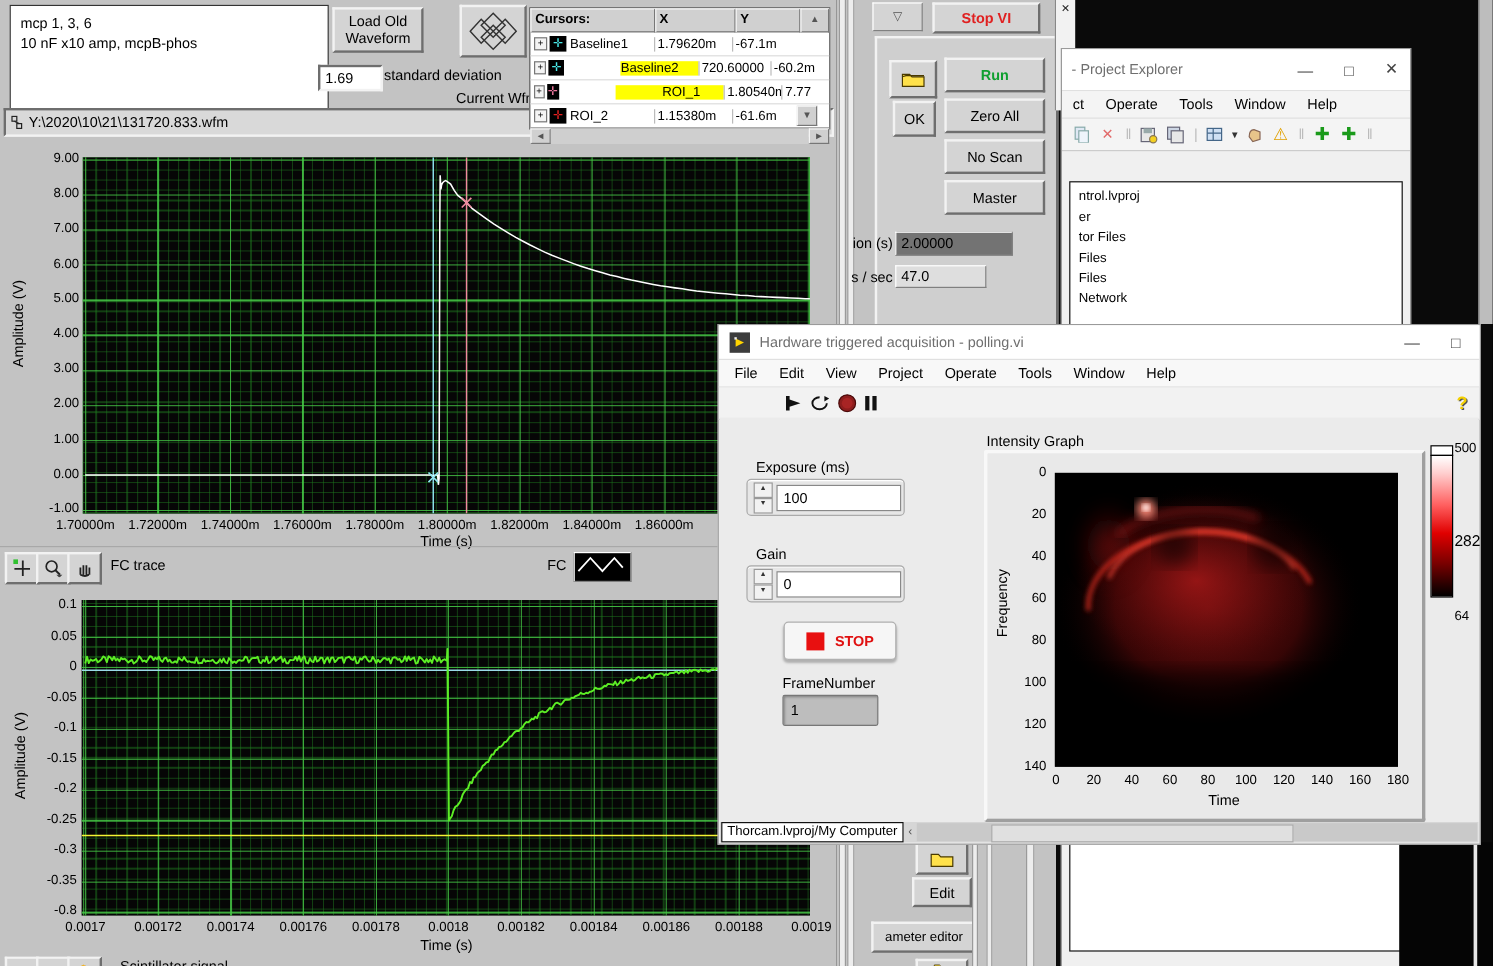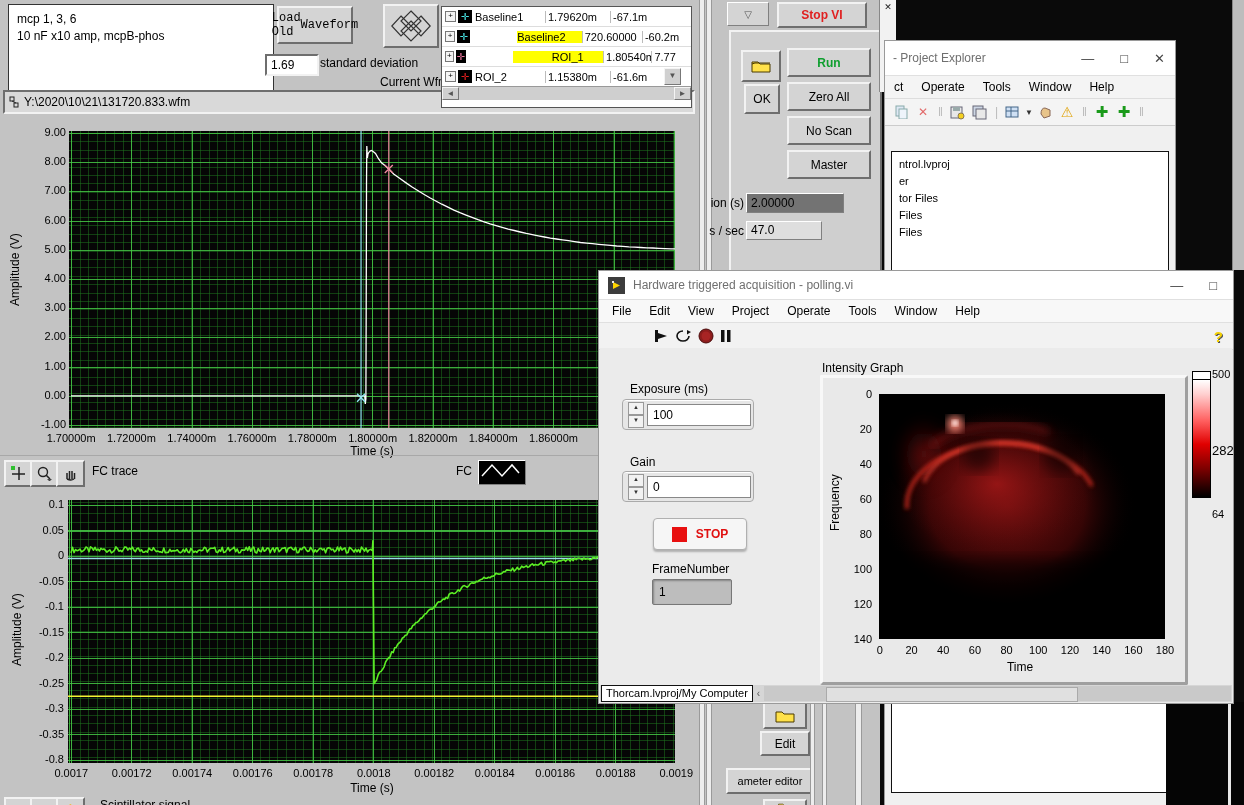--- a/index.html
+++ b/index.html
@@ -187,36 +187,37 @@
       <span class="toolbar-icon" style="color:#1a9a1a;font-weight:bold;font-size:15px;">✚</span>
       <span style="color:#bbb;margin:0 3px;">‖</span>
     </div>
     <div class="abs whitebox" style="left:6px;top:110px;width:276px;height:640px;border:1px solid #111;overflow:hidden;">
       <div class="treelist" style="padding:4px 0 0 7px;">
         <div>ntrol.lvproj</div>
         <div>er</div>
         <div>tor Files</div>
         <div>Files</div>
         <div>Files</div>
+        <div>Network</div>
       </div>
     </div>
   </div>
 
   <div class="abs" style="left:1166px;top:702px;width:78px;height:103px;background:#050505;"></div>
   <div class="abs" style="left:1228px;top:702px;width:3px;height:103px;background:#e8e8e8;"></div>
   <div class="abs" style="left:1232px;top:0;width:12px;height:270px;background:#bdbdbd;border-left:1px solid #888;"></div>
 
   <div class="abs win-main" style="left:0;top:0;width:697px;height:805px;">
 
     <div class="abs whitebox" style="left:8px;top:4px;width:248px;height:80px;padding:6px 8px;line-height:17px;">
       <div>mcp 1, 3, 6</div>
       <div>10 nF x10 amp, mcpB-phos</div>
     </div>
 
-    <div class="abs btn raised" style="left:277px;top:6px;width:72px;height:34px;line-height:14px;font-family:Liberation Mono, monospace;">
+    <div class="abs btn raised" style="left:277px;top:6px;width:72px;height:34px;flex-direction:column;line-height:14px;">
       <span>Load Old</span>
       <span>Waveform</span>
     </div>
 
     <div class="abs btn raised" style="left:383px;top:4px;width:52px;height:40px;">
       <svg width="40" height="34" viewBox="0 0 40 34">
         <g fill="none" stroke="#333" stroke-width="1.2">
           <path d="M20 2 L30 12 L20 22 L10 12 Z"></path>
           <path d="M20 12 L30 22 L20 32 L10 22 Z"></path>
           <path d="M10 7 L20 17 L10 27 L0.8 17 Z"></path>
@@ -232,20 +233,26 @@
     <div class="abs inset" style="left:3px;top:90px;width:688px;height:20px;background:#d9d9d9;display:flex;align-items:center;">
       <svg width="11" height="13" style="margin:0 4px 0 4px;">
           <rect x="1" y="1" width="4" height="4" fill="none" stroke="#222"></rect>
           <rect x="5" y="7" width="4" height="4" fill="none" stroke="#222"></rect>
           <line x1="3" y1="5" x2="7" y2="7" stroke="#222"></line>
         </svg>
       <span>Y:\2020\10\21\131720.833.wfm</span>
     </div>
 
     <div class="abs cur-table" style="left:441px;top:6px;width:249px;height:100px;">
+      <div class="cur-head">
+        <div style="width:100px;">Cursors:</div>
+        <div style="width:62px;">X</div>
+        <div style="width:48px;">Y</div>
+        <div class="sbtn" style="width:17px;line-height:12px;">▲</div>
+      </div>
       <div class="cur-row">
         <div class="plusbox">+</div>
           <div class="cur-icon" style="color: rgb(73, 232, 232);">✛</div>
         <div style="width:70px;">Baseline1</div>
         <div class="cellx">1.79620m</div>
         <div class="celly">-67.1m</div>
       </div>
       <div class="cur-row">
         <div class="plusbox">+</div>
           <div class="cur-icon" style="color: rgb(73, 232, 232);">✛</div>

